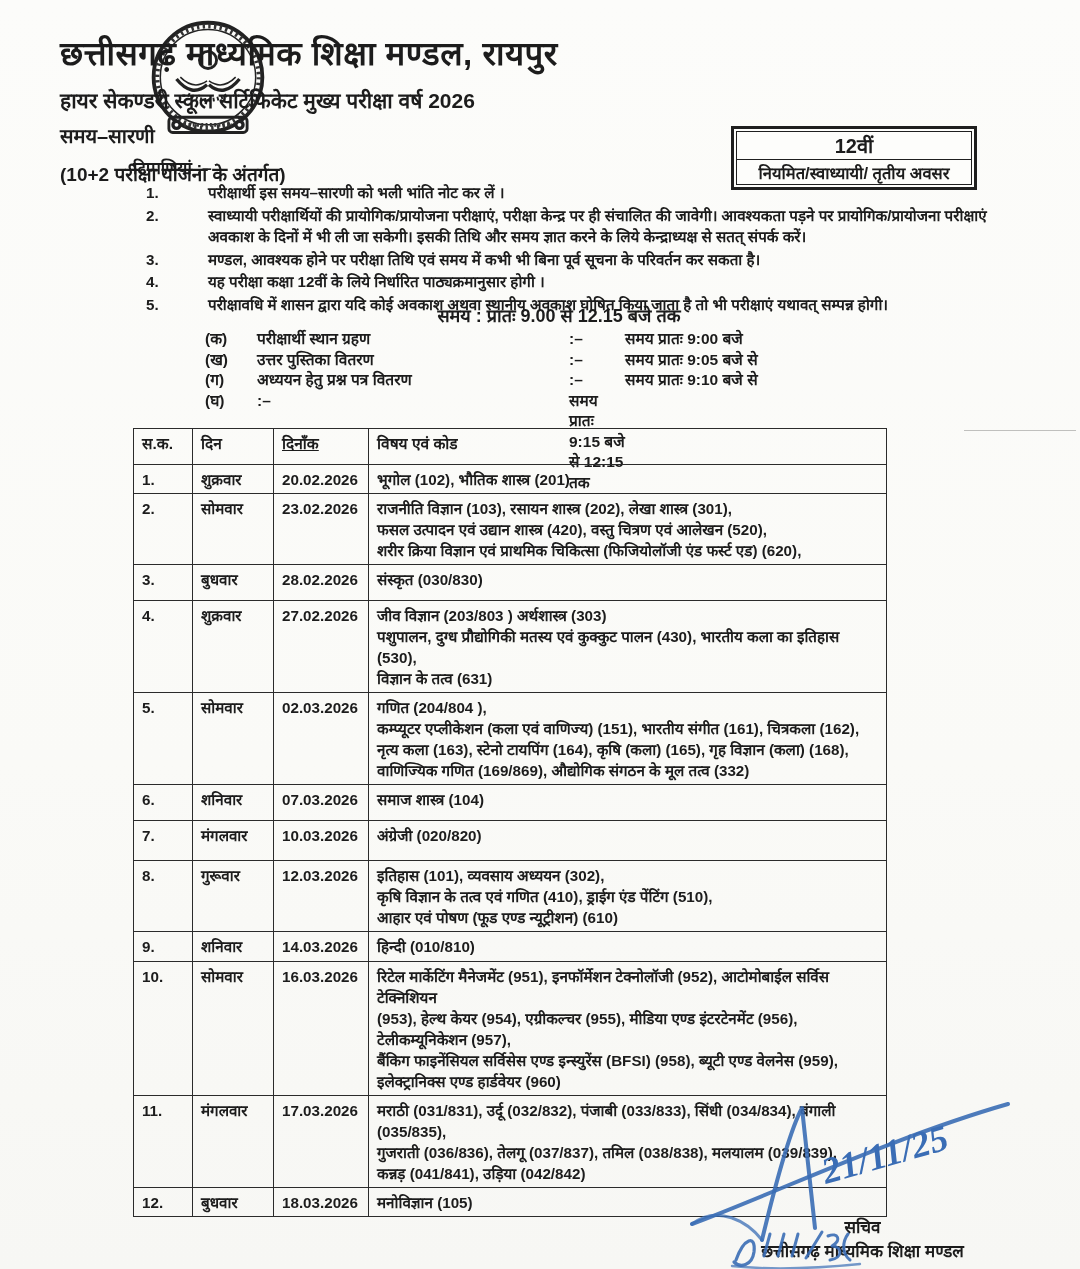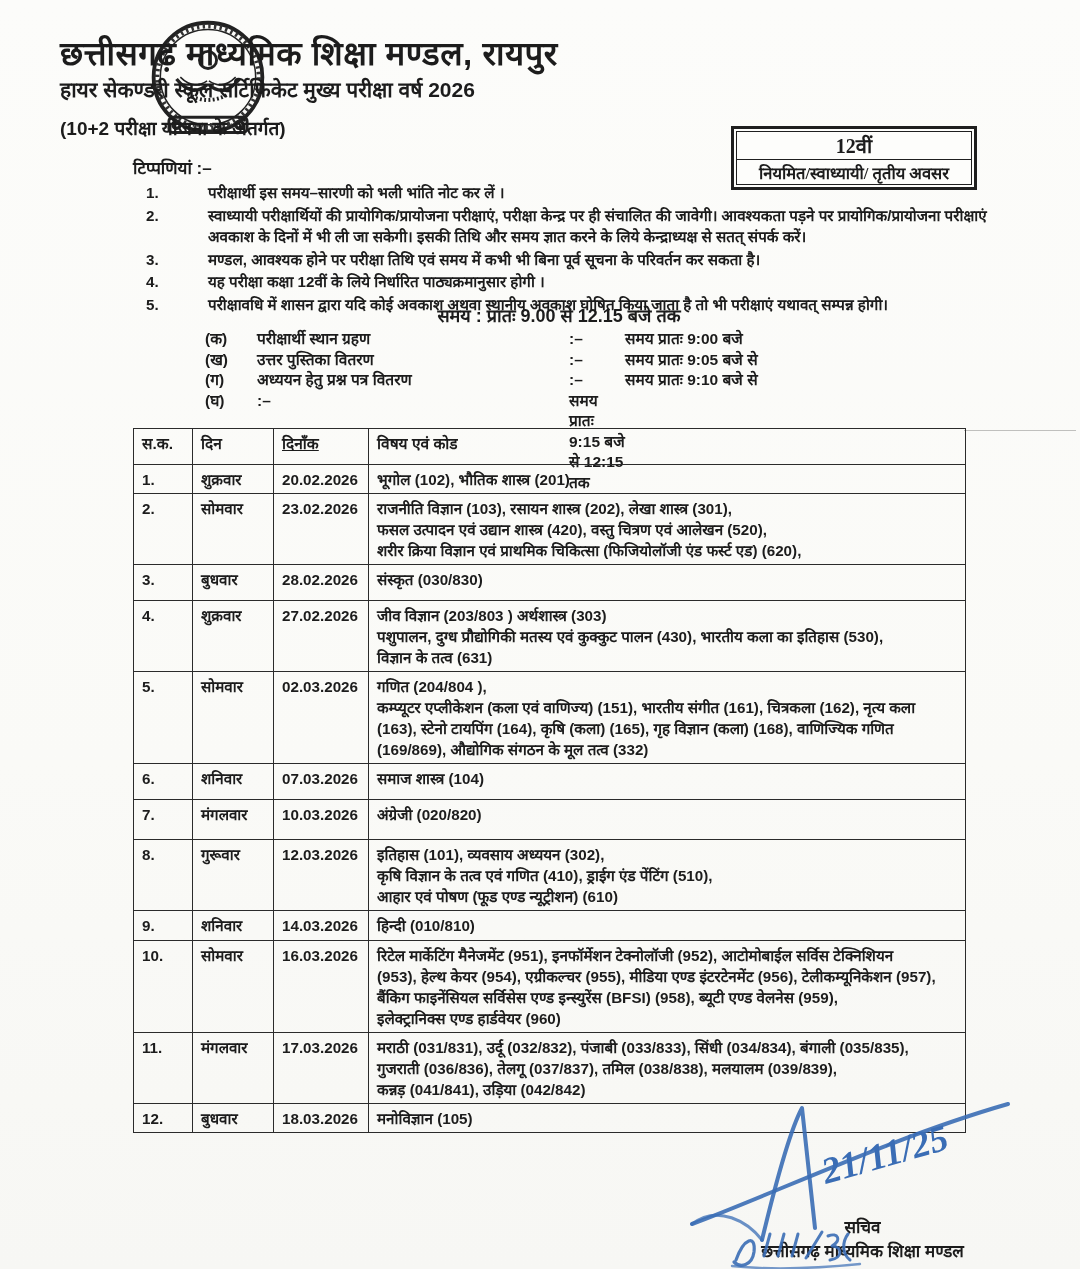--- a/index.html
+++ b/index.html
@@ -7,39 +7,39 @@
     width:1080px;height:1269px;position:relative;overflow:hidden;
     background:linear-gradient(180deg,#fcfcfa 0%,#fafaf7 60%,#f7f7f4 100%);
     font-family:"Liberation Sans","DejaVu Sans",sans-serif;
     color:#1c1c1c;
   }
   .abs{position:absolute;}
   
   .seal{left:146px;top:18px;width:124px;height:124px;}
   .head-center{left:60px;right:15px;top:30px;text-align:left;}
   .org-title{font-size:33px;font-weight:800;letter-spacing:.5px;}
-  .exam-title{font-size:21px;font-weight:700;}
+  .exam-title{font-size:21px;font-weight:700;margin-top:11px;}
   .doc-title{font-size:20px;font-weight:700;margin-top:8px;}
   .scheme{font-size:19px;font-weight:600;margin-top:12px;}
   
   .class-box{left:731px;top:126px;width:246px;height:64px;border:3px solid #1f1f1f;padding:2px;background:#fdfdfb;box-sizing:border-box;}
-  .class-box-inner{border:1.5px solid #1f1f1f;height:100%;display:flex;flex-direction:column;box-sizing:border-box;font-family:Liberation Serif, serif;}
+  .class-box-inner{border:1.5px solid #1f1f1f;height:100%;display:flex;flex-direction:column;box-sizing:border-box;}
   .class-num{flex:1.1;display:flex;align-items:center;justify-content:center;font-size:20px;font-weight:800;border-bottom:1.5px solid #1f1f1f;}
   .class-cat{flex:1;display:flex;align-items:center;justify-content:center;font-size:16.5px;font-weight:700;}
   
   .notes-label{left:133px;top:156px;font-size:17px;font-weight:700;}
   .notes{left:146px;top:182px;right:88px;}
   .note-item{display:grid;grid-template-columns:48px 1fr;column-gap:14px;font-size:15.2px;line-height:21.5px;font-weight:600;margin-bottom:1px;}
   .note-num{font-weight:700;}
   
   .time-heading{left:133px;right:95px;top:303px;text-align:center;font-size:18px;font-weight:800;}
   .timing{left:205px;top:329px;}
   .time-row{display:grid;grid-template-columns:52px 312px 56px auto;font-size:15.5px;font-weight:700;line-height:20.5px;}
   
-  .tt{left:133px;top:428px;width:833px;border-collapse:collapse;padding-left:28px;}
+  .tt{left:133px;top:428px;width:754px;border-collapse:collapse;padding-left:28px;}
   .tt th,.tt td{border:1.5px solid #2b2b2b;vertical-align:top;text-align:left;padding:4px 8px 3px 8px;font-size:15.2px;font-weight:600;line-height:21px;}
   .tt th{font-weight:700;font-size:15.5px;}
   .col-sno{width:42px;}
   .col-day{width:64px;}
   .col-date{width:78px;text-decoration:underline;}
   .subjects{white-space:pre-line;}
   .trh{height:36px;}
   .r1{height:26px;} .r3{height:36px;} .r6{height:36px;} .r7{height:40px;} .r9{height:30px;} .r12{height:24px;}
   .artifact-line{left:964px;top:430px;right:4px;height:1px;background:#9a9a96;opacity:.6;}
   
@@ -67,20 +67,21 @@
   <circle cx="32" cy="112" r="5.5" fill="#222"></circle>
     <circle cx="32" cy="112" r="2" fill="#fff"></circle>
   <circle cx="98" cy="112" r="5.5" fill="#222"></circle>
     <circle cx="98" cy="112" r="2" fill="#fff"></circle>
   <path d="M40,112 h50" stroke="#333" stroke-width="4" stroke-dasharray="2 2.5" fill="none"></path>
 </svg>
 
 <div class="abs head-center">
   <div class="org-title">छत्तीसगढ़ माध्यमिक शिक्षा मण्डल, रायपुर</div>
   <div class="exam-title">हायर सेकण्डरी स्कूल सर्टिफिकेट मुख्य परीक्षा वर्ष 2026</div>
+  <div class="doc-title">समय–सारणी</div>
   <div class="scheme">(10+2 परीक्षा योजना के अंतर्गत)</div>
 </div>
 
 <div class="abs class-box">
   <div class="class-box-inner">
     <div class="class-num">12वीं</div>
     <div class="class-cat">नियमित/स्वाध्यायी/ तृतीय अवसर</div>
   </div>
 </div>
 

